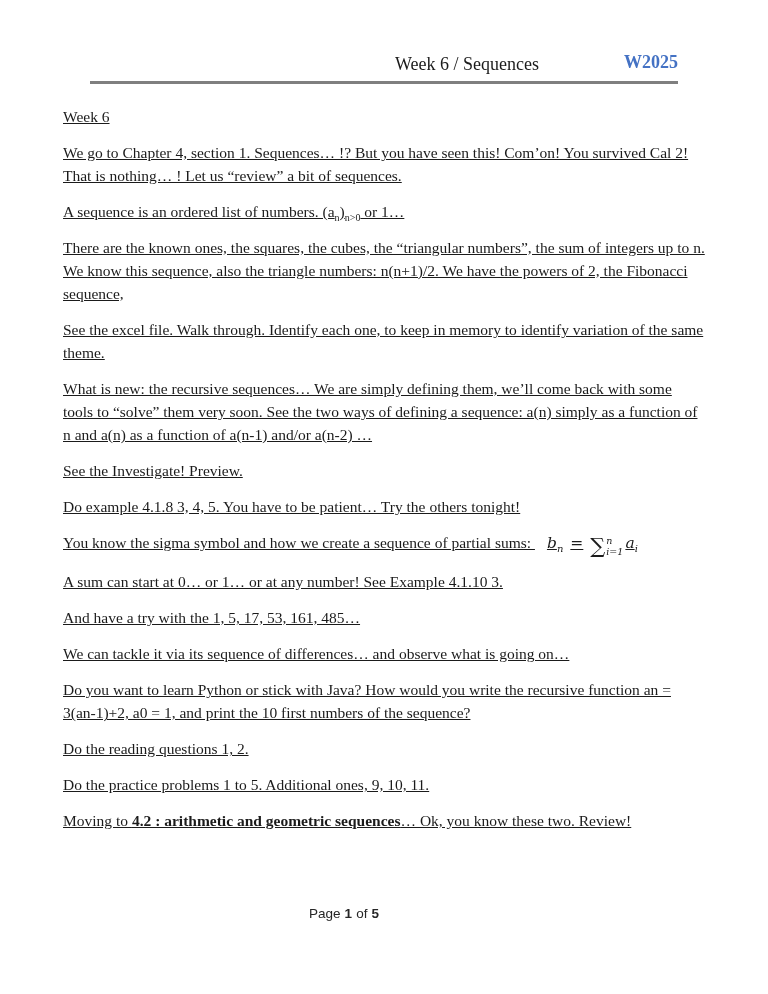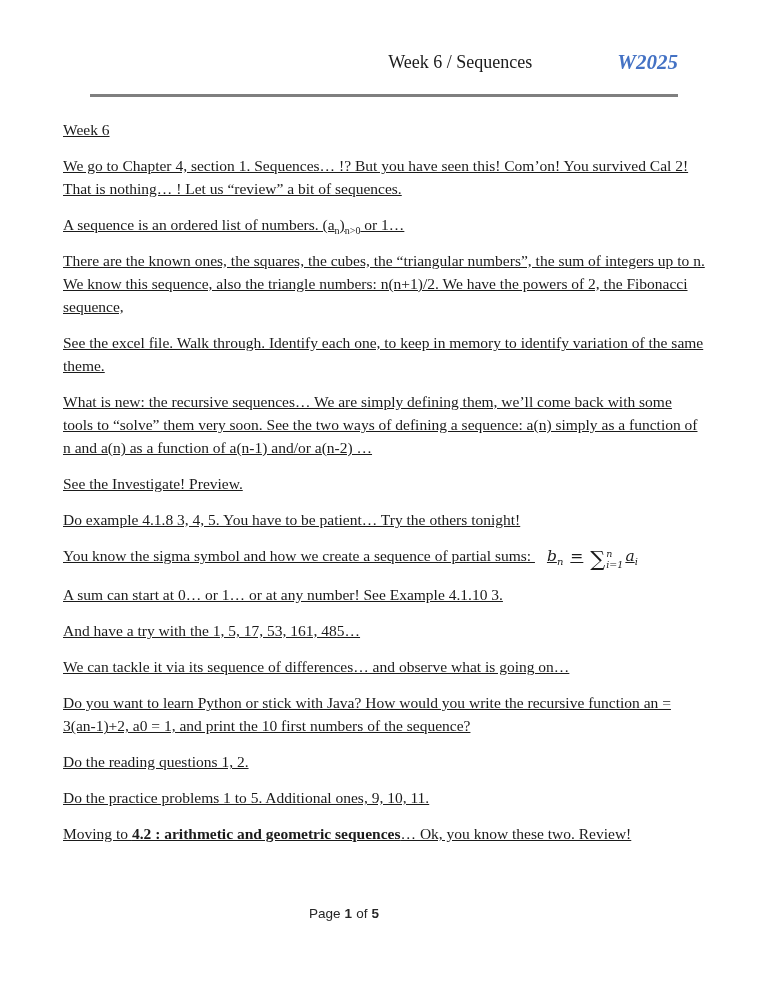--- a/index.html
+++ b/index.html
@@ -3,30 +3,30 @@
 <meta charset="utf-8">
 <style>
   html,body{margin:0;padding:0;}
   body{
     width:768px;height:994px;background:#ffffff;overflow:hidden;
     font-family:"Liberation Serif", serif;color:#1b1b1b;
   }
   .page{position:relative;width:768px;height:994px;padding:52px 63px 0;box-sizing:border-box;background:#fff;}
   
   .header{
-    margin:0 27px;display:flex;justify-content:flex-end;align-items:flex-start;
+    margin:0 27px;display:flex;justify-content:flex-end;align-items:center;
     border-bottom:3px solid #7f7f7f;
     gap:31px;
   }
   .header-title{
     font-size:18px;line-height:20px;padding-bottom:6px;color:#1b1b1b;white-space:nowrap;
   }
   .header-divider{width:3px;background:#7f7f7f;margin-left:9px;margin-right:11px;}
   .header-year{
-    font-size:21px;line-height:20px;padding-bottom:22px;font-weight:bold;color:#4472C4;white-space:nowrap;font-style:italic;
+    font-size:18px;line-height:20px;padding-bottom:9px;font-weight:bold;color:#4472C4;white-space:nowrap;
   }
   
   .content{padding-top:21px;text-decoration:underline;}
   .content p{margin:0 0 13px 0;font-size:15.5px;line-height:23px;}
   sub.small{font-size:10px;line-height:0;}
   sup.small{font-size:10px;line-height:0;}
   .bu{font-weight:bold;text-decoration:underline;}
   
   .math{font-family:"DejaVu Serif", serif;font-style:italic;margin-left:12px;white-space:nowrap;}
   .math sub{font-size:10px;line-height:0;}

